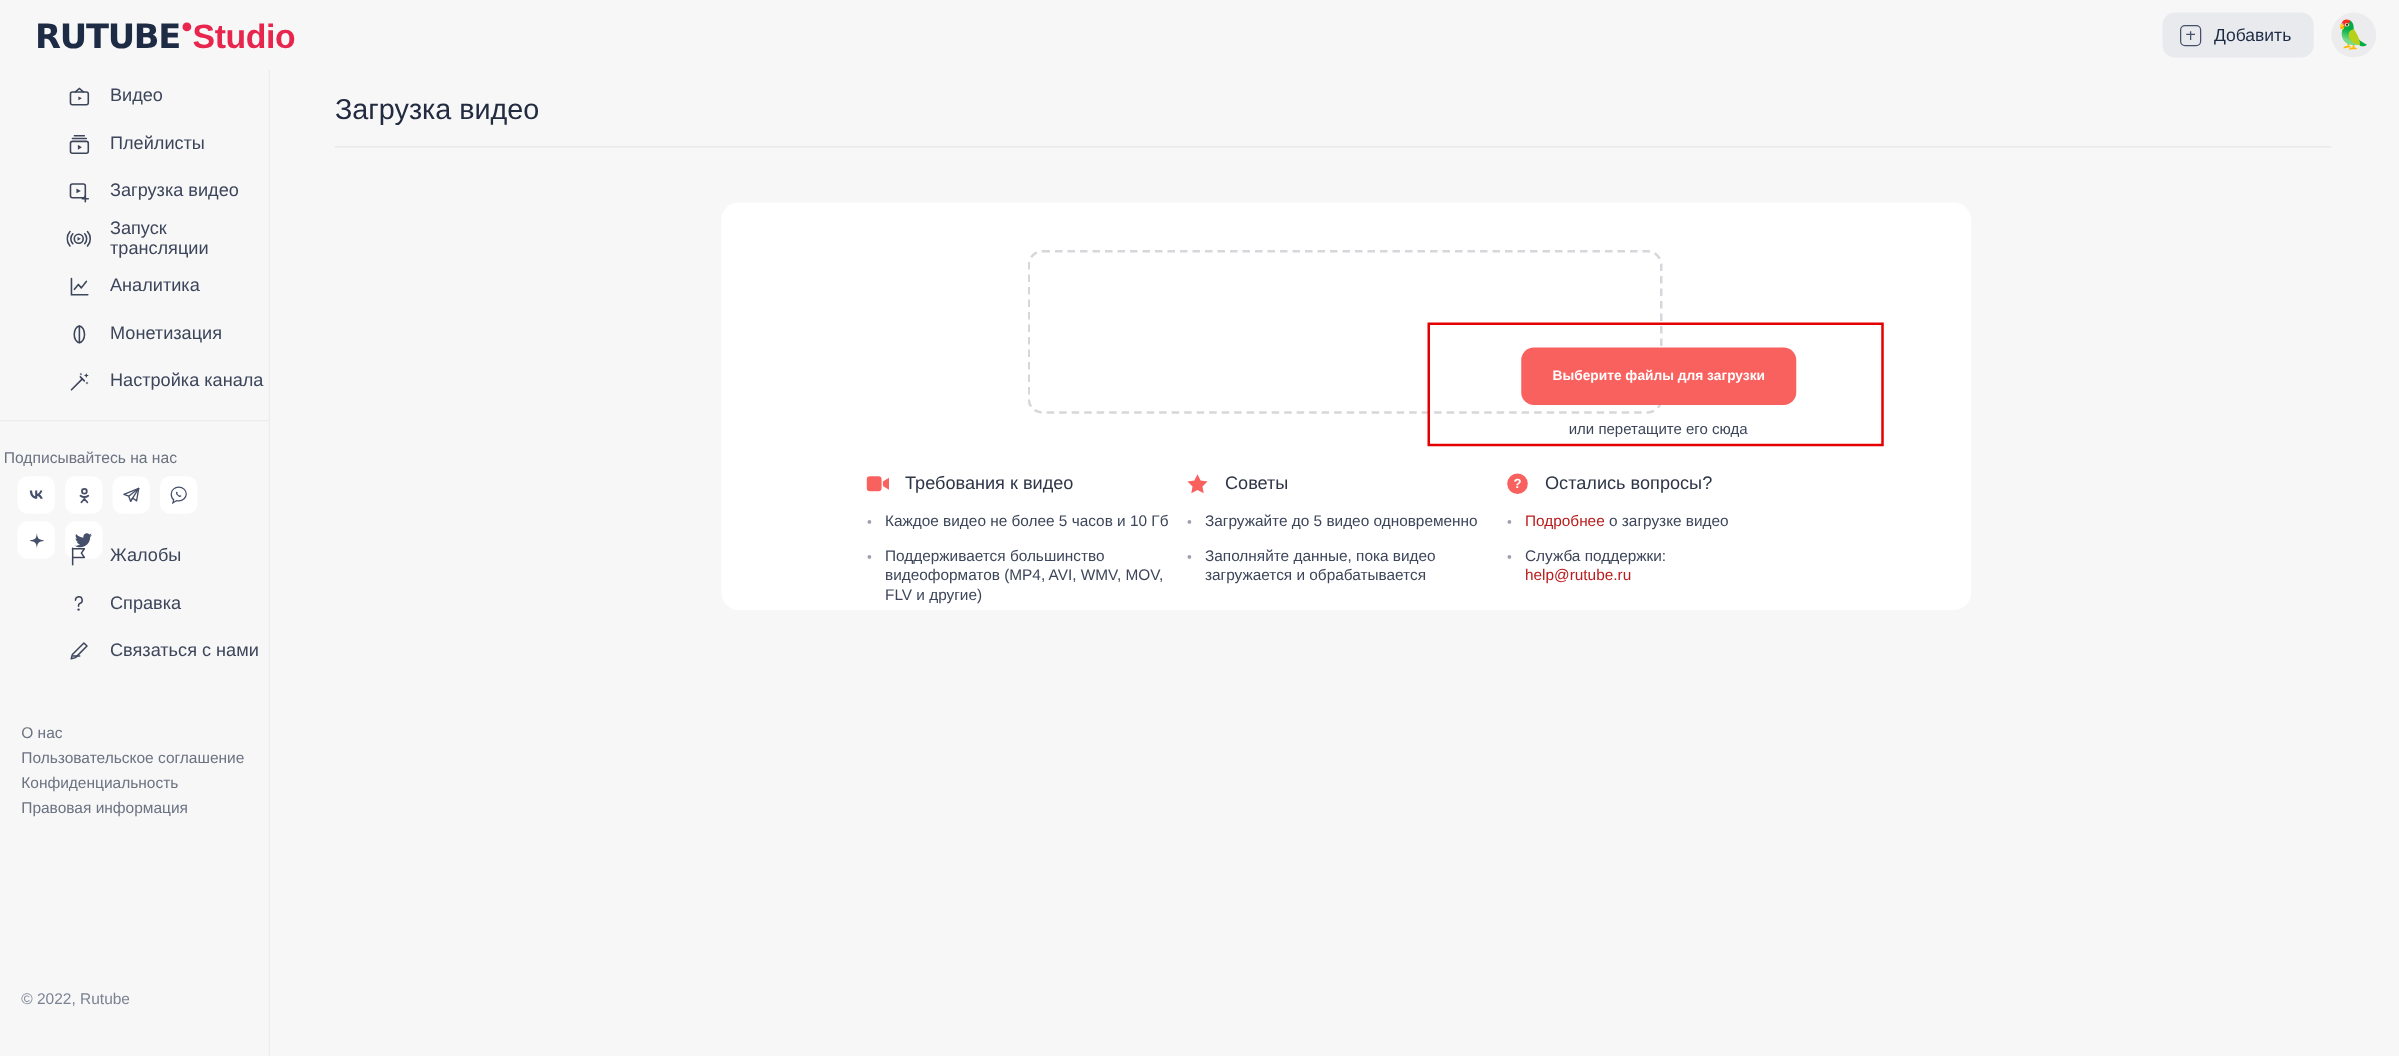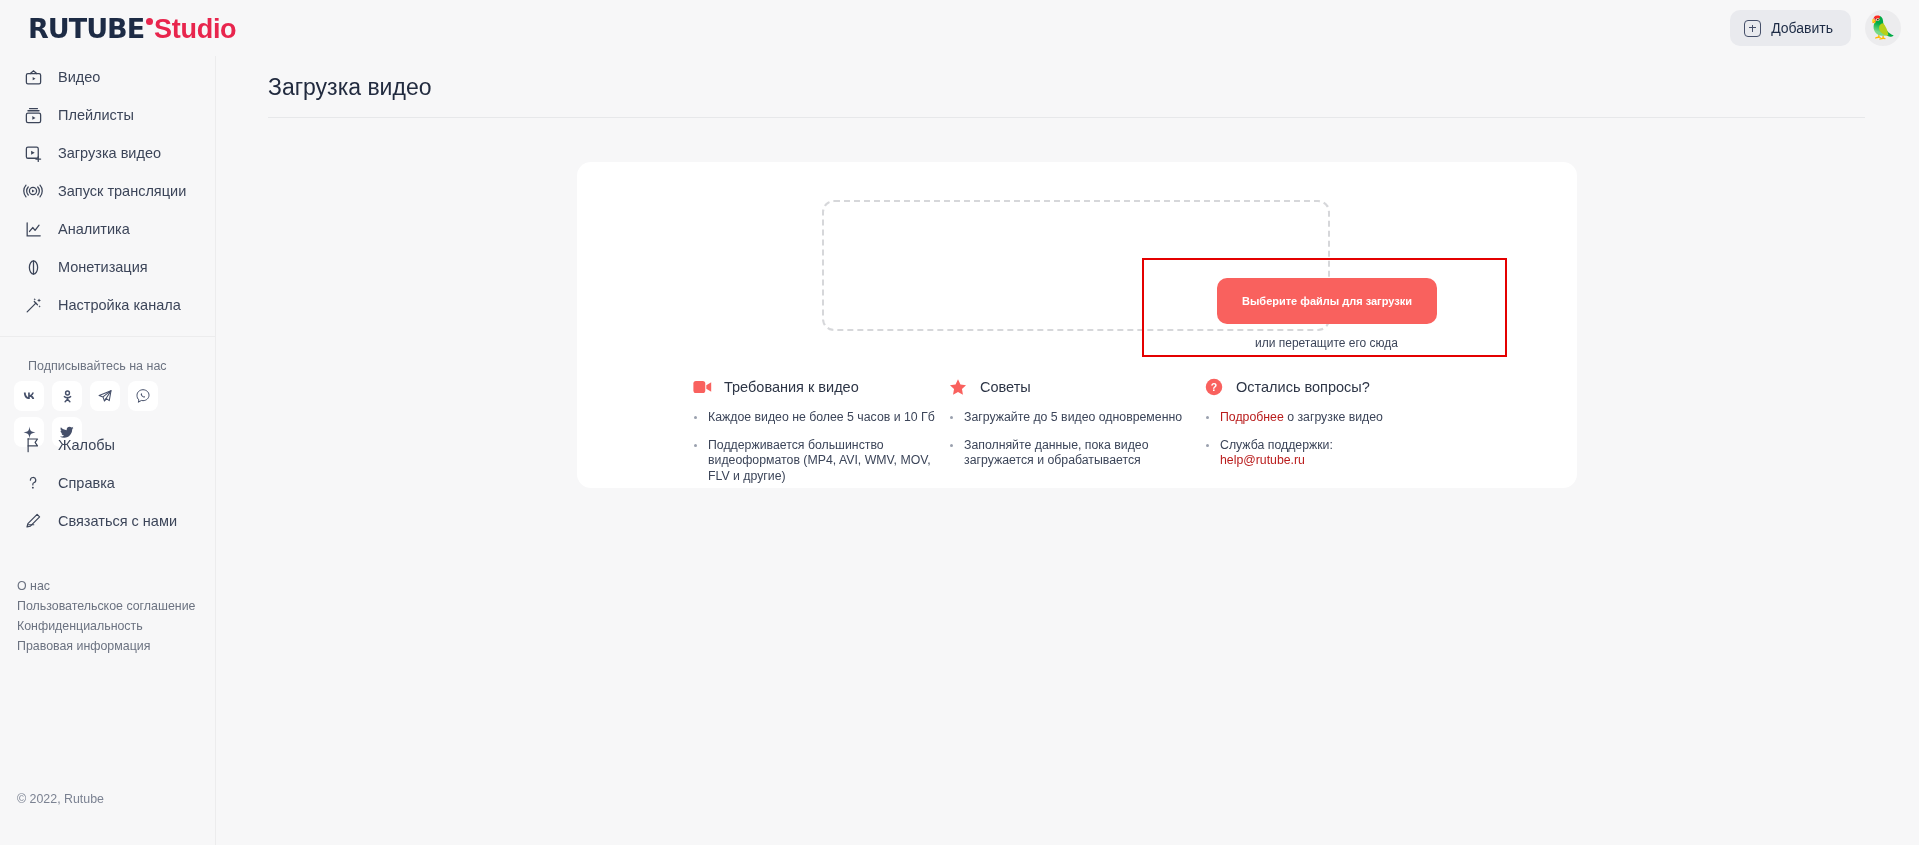--- a/index.html
+++ b/index.html
@@ -53,29 +53,29 @@
   }
 
   
   .sidebar {
     position: absolute; left: 0; top: 56px; width: 216px; height: 789px;
     background: #f7f7f8; border-right: 1px solid #ececed;
   }
   .nav-item {
     display: flex; align-items: center; gap: 14px;
     height: 38px; padding-left: 22px; cursor: pointer;
-    color: #3c4559; font-size: 14.5px;
+    color: #3c4559; font-size: 14.5px; margin-left: 30px;
   }
   .nav-item .ico { width: 22px; height: 22px; display: flex; align-items: center; justify-content: center; flex: none; }
   .nav-item .ico svg { display: block; }
   .nav-group-main { padding-top: 2px; }
   .divider { height: 1px; background: #ececed; margin: 12px 0 0 0; }
 
   .subscribe-title {
-    color: #6b7280; font-size: 12.5px; padding: 22px 0 8px 28px;
+    color: #6b7280; font-size: 12.5px; padding: 22px 0 8px 3px;
   }
   .social-row { display: flex; gap: 8px; padding-left: 14px; margin-bottom: 6px; }
   .social-btn {
     width: 30px; height: 30px; border-radius: 8px; background: #ffffff;
     display: flex; align-items: center; justify-content: center; cursor: pointer;
     color: #46506a;
   }
   .social-btn svg { display: block; }
 
   .bottom-nav { position: absolute; top: 370px; left: 0; width: 216px; }

